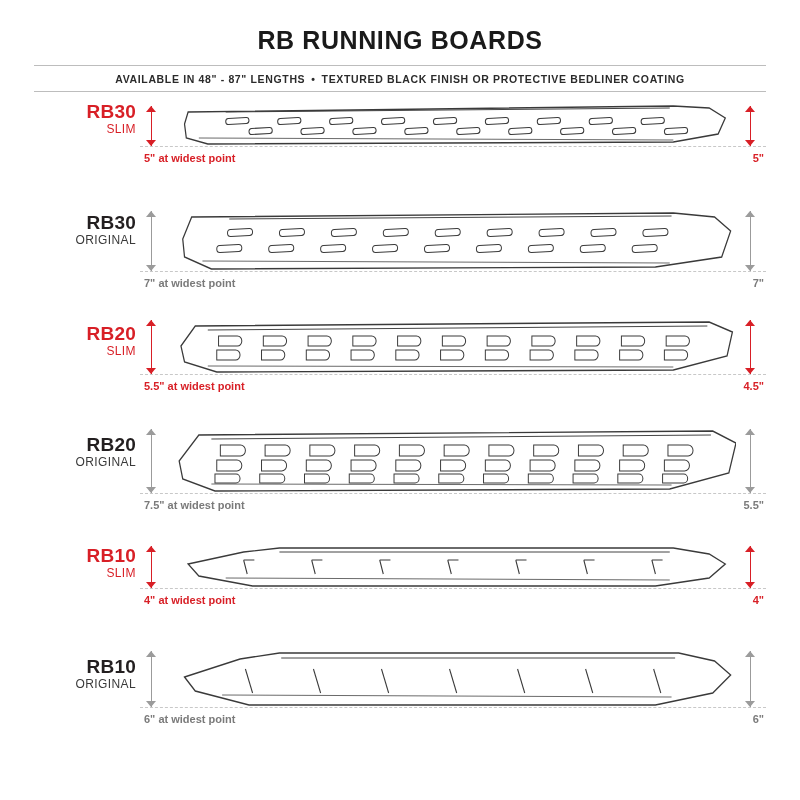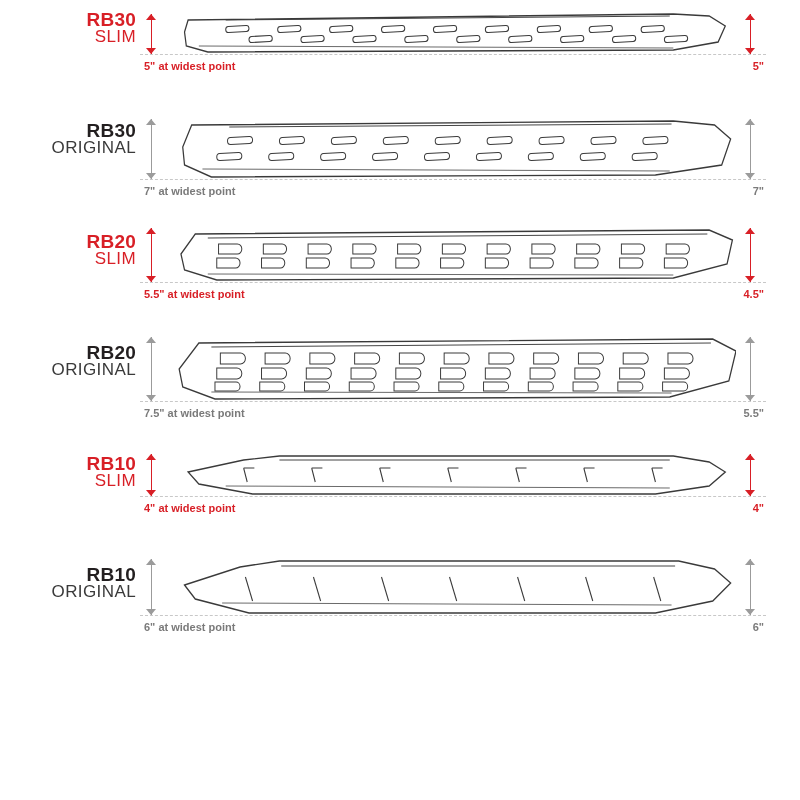--- a/index.html
+++ b/index.html
@@ -75,21 +75,21 @@
     text-align: right;
     top: 8px;
   }
   .label .model {
     font-size: 19px;
     font-weight: bold;
     line-height: 20px;
     letter-spacing: 0.2px;
   }
   .label .variant {
-    font-size: 17px;
+    font-size: 12px;
     line-height: 14px;
     letter-spacing: 0.4px;
     color: #3a3a3a;
   }
   .row.accent .label .model { color: #d81f26; }
   .row.accent .label .variant { color: #d81f26; }
 
   
   .baseline {
     position: absolute;
@@ -150,20 +150,28 @@
     top: 0;
     height: 80px;
   }
   .board svg { display: block; width: 100%; height: 100%; }
 </style>
 </head>
 <body>
 
 <div class="page">
 
+  <div class="header">
+    <div class="title">RB RUNNING BOARDS</div>
+    <div class="subtitle-wrap">
+      <div class="subtitle">
+        <span>AVAILABLE IN 48" - 87" LENGTHS</span><span class="dot">•</span><span>TEXTURED BLACK FINISH OR PROTECTIVE BEDLINER COATING</span>
+      </div>
+    </div>
+  </div>
 
   <div class="rows" id="rows">
       <div class="row accent">
         <div class="row-inner">
           <div class="label">
             <div class="model">RB30</div>
             <div class="variant">SLIM</div>
           </div>
           <div class="baseline" style="top:52px;"></div>
           <div class="arrow" style="left:112px; top:12px; height:40px;">

